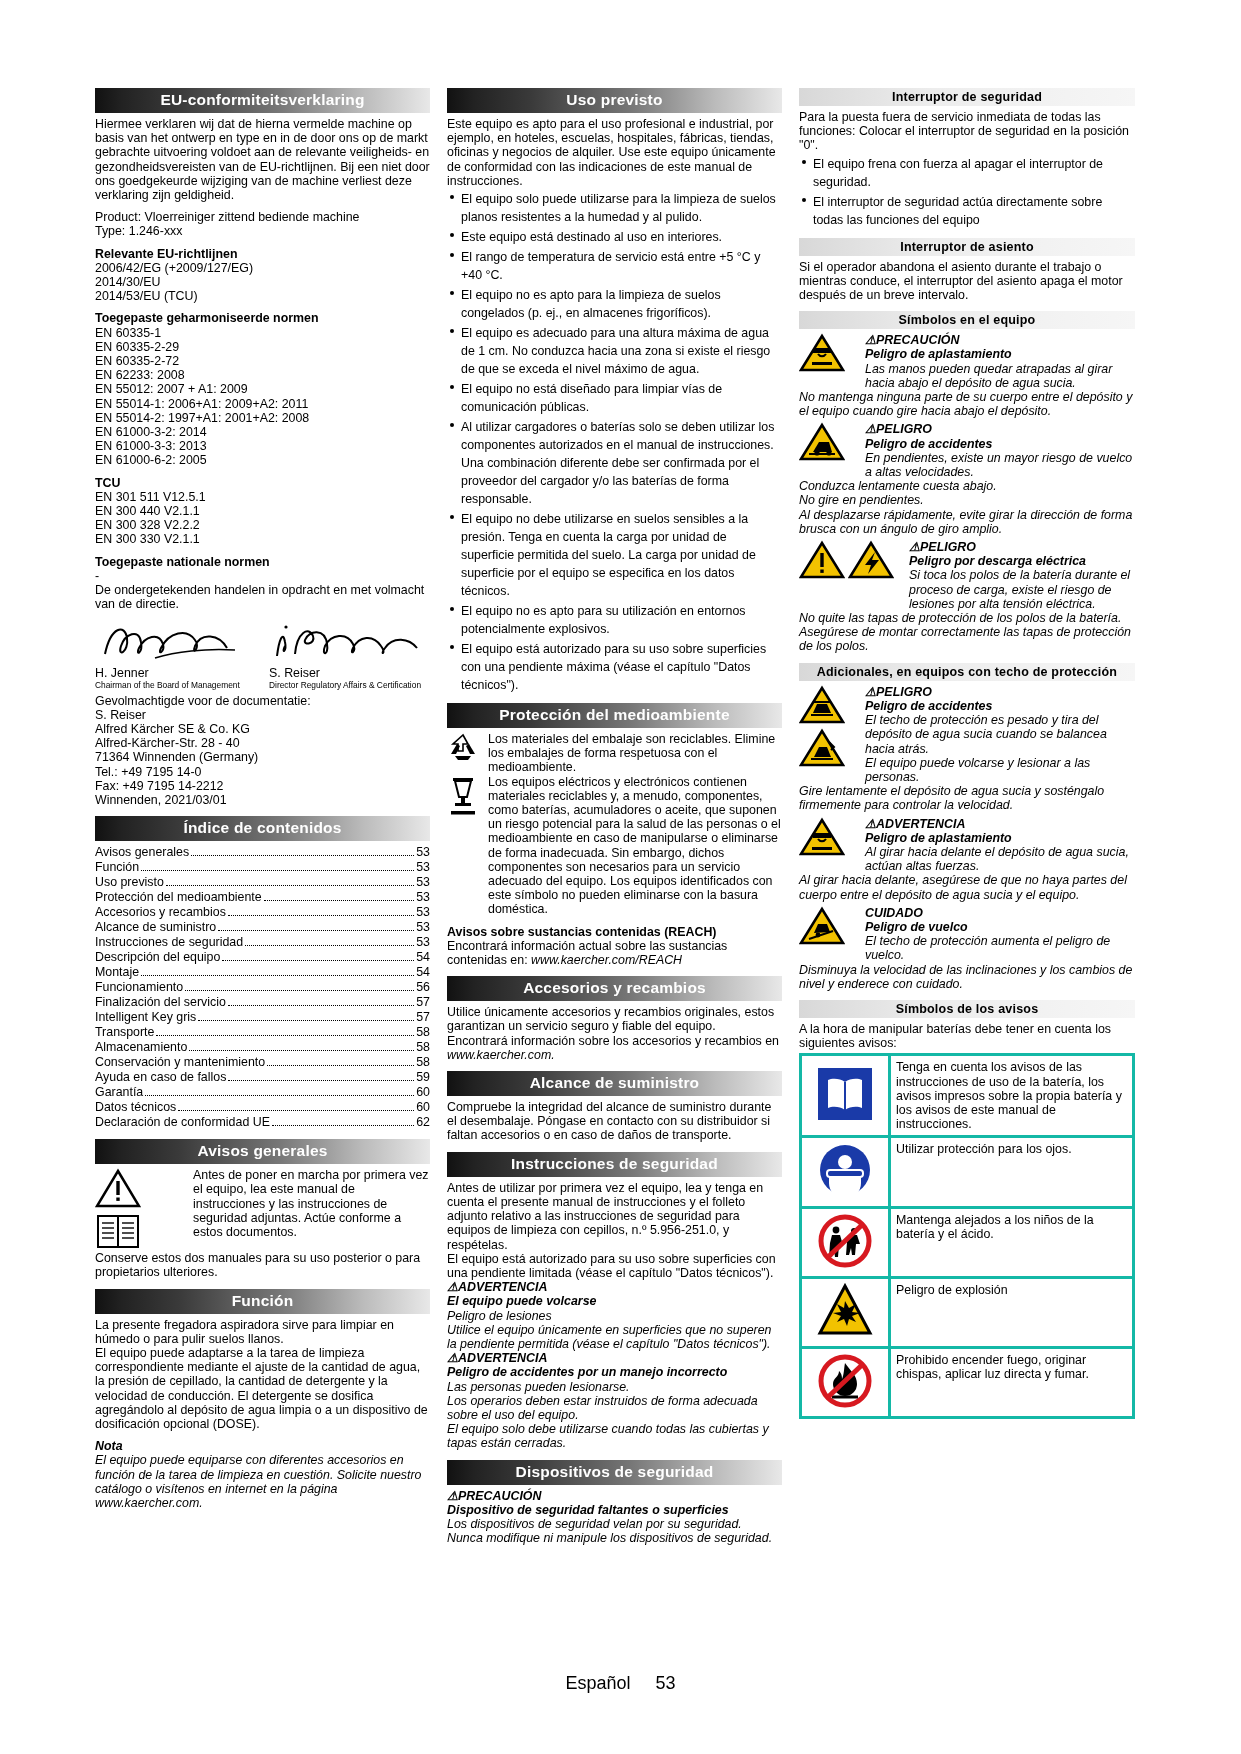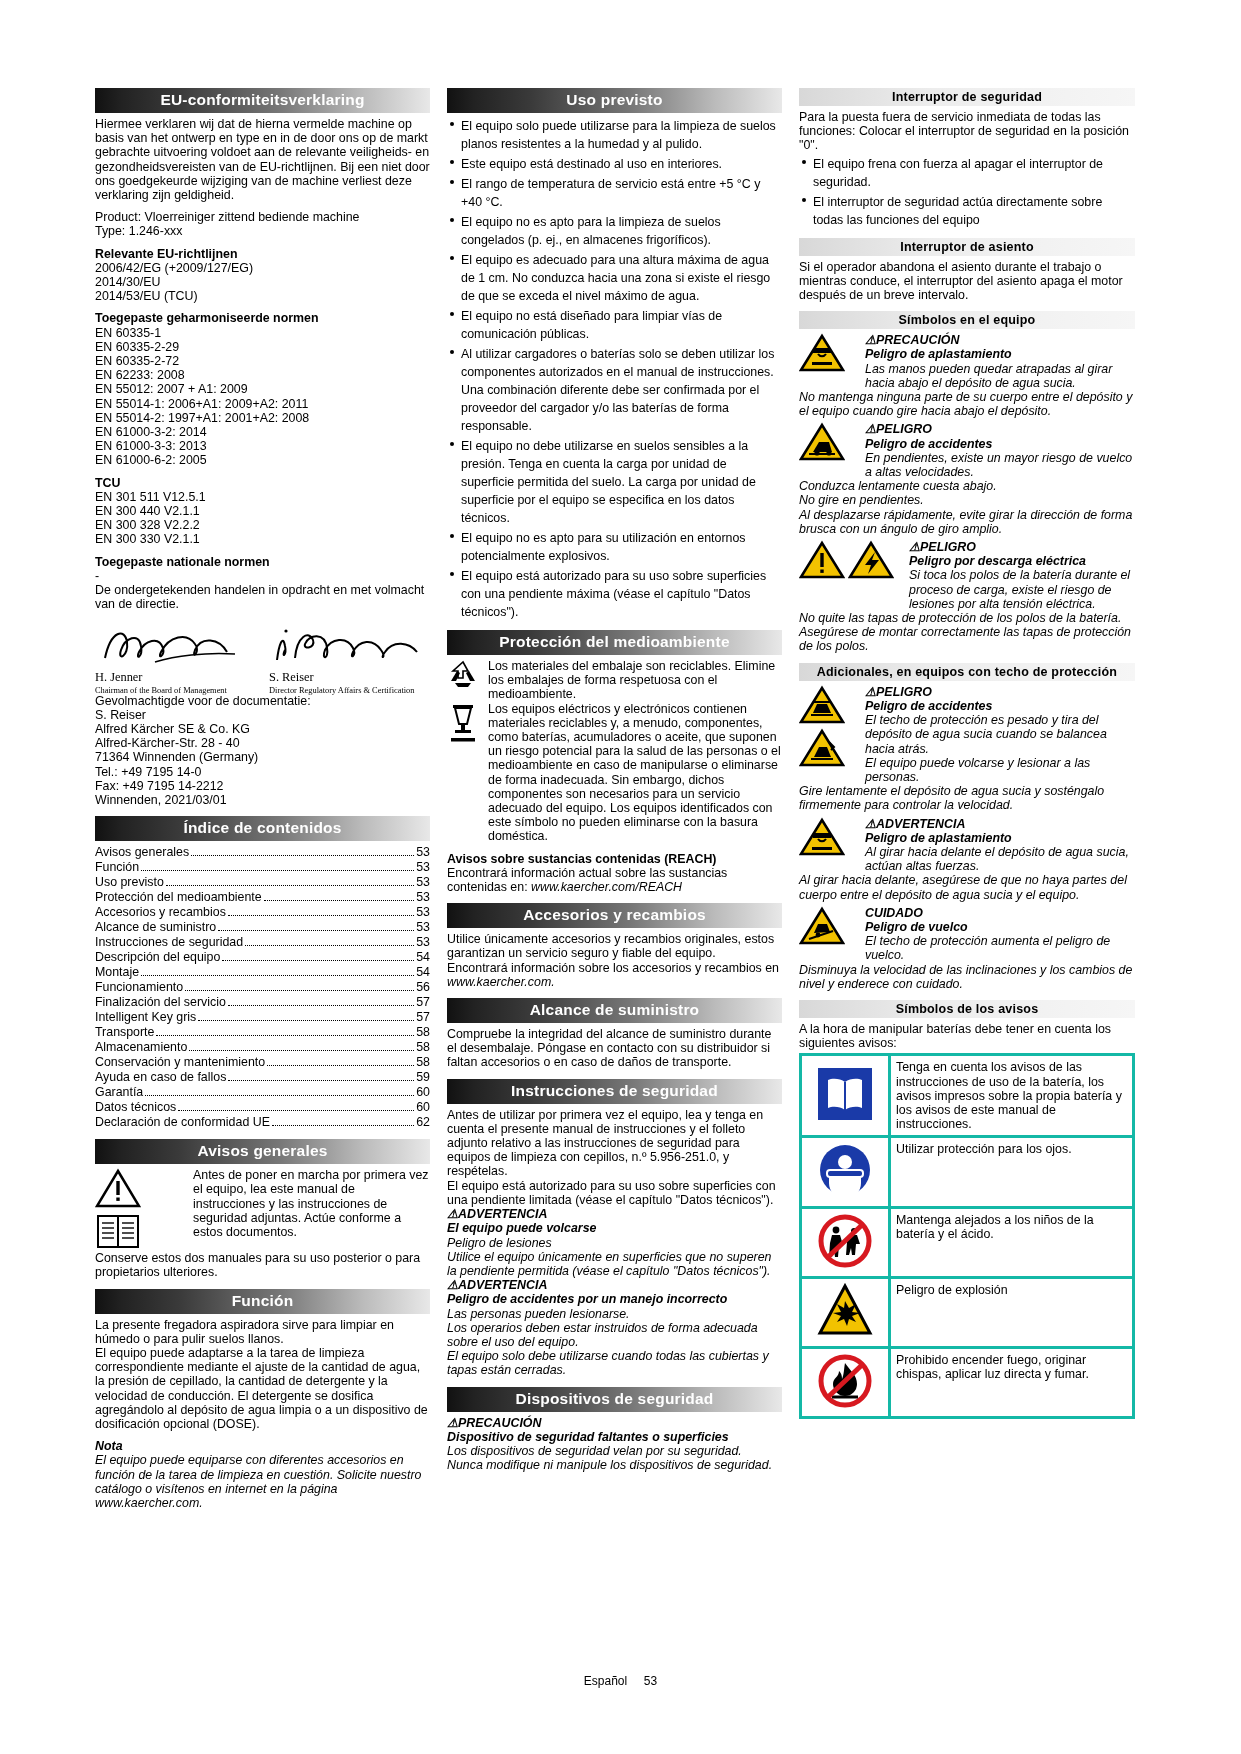--- a/index.html
+++ b/index.html
@@ -80,23 +80,22 @@
     margin:0 2px 4px 2px;
     height:8px;
   }
   .toc-page{white-space:nowrap;}
 
   
   .sigrow{
     display:flex;
     margin-top:10px;
     height:64px;
-    align-items:flex-start;
+    align-items:center;
     gap:14px;
-    font-family:Liberation Serif, serif;
   }
   .sig{width:160px;text-align:left;}
   .sig svg{display:block;}
   .signame{font-size:12.4px;margin-top:2px;}
   .sigrole{font-size:8.4px;line-height:9px;margin-top:1px;}
 
   
   .icoblock{display:flex;gap:6px;align-items:flex-start;margin-top:4px;}
   .icocol{width:60px;flex:0 0 60px;display:flex;gap:3px;flex-wrap:wrap;}
   .txtcol{flex:1;}
@@ -123,23 +122,23 @@
   }
   table.symtab td.icocell{
     width:80px;
     text-align:center;
     vertical-align:middle;
     padding:4px 3px;
   }
   .footer{
     position:absolute;
     left:0;right:0;
-    bottom:66px;
+    bottom:60px;
     text-align:center;
-    font-size:12px;
+    font-size:18px;
   }
 </style>
 </head>
 <body>
 
 <div class="page">
  <div class="cols">
 
   <div class="col">
 
@@ -333,20 +332,21 @@
     <div class="hbar">Función</div>
     <p>La presente fregadora aspiradora sirve para limpiar en húmedo o para pulir suelos llanos.</p>
     <p>El equipo puede adaptarse a la tarea de limpieza correspondiente mediante el ajuste de la cantidad de agua, la presión de cepillado, la cantidad de detergente y la velocidad de conducción. El detergente se dosifica agregándolo al depósito de agua limpia o a un dispositivo de dosificación opcional (DOSE).</p>
     <p class="bi mt">Nota</p>
     <p class="i">El equipo puede equiparse con diferentes accesorios en función de la tarea de limpieza en cuestión. Solicite nuestro catálogo o visítenos en internet en la página www.kaercher.com.</p>
   </div>
 
   <div class="col">
 
     <div class="hbar first">Uso previsto</div>
+    <p>Este equipo es apto para el uso profesional e industrial, por ejemplo, en hoteles, escuelas, hospitales, fábricas, tiendas, oficinas y negocios de alquiler. Use este equipo únicamente de conformidad con las indicaciones de este manual de instrucciones.</p>
     <ul class="bul">
       <li>El equipo solo puede utilizarse para la limpieza de suelos planos resistentes a la humedad y al pulido.</li>
       <li>Este equipo está destinado al uso en interiores.</li>
       <li>El rango de temperatura de servicio está entre +5 °C y +40 °C.</li>
       <li>El equipo no es apto para la limpieza de suelos congelados (p. ej., en almacenes frigoríficos).</li>
       <li>El equipo es adecuado para una altura máxima de agua de 1 cm. No conduzca hacia una zona si existe el riesgo de que se exceda el nivel máximo de agua.</li>
       <li>El equipo no está diseñado para limpiar vías de comunicación públicas.</li>
       <li>Al utilizar cargadores o baterías solo se deben utilizar los componentes autorizados en el manual de instrucciones. Una combinación diferente debe ser confirmada por el proveedor del cargador y/o las baterías de forma responsable.</li>
       <li>El equipo no debe utilizarse en suelos sensibles a la presión. Tenga en cuenta la carga por unidad de superficie permitida del suelo. La carga por unidad de superficie por el equipo se especifica en los datos técnicos.</li>
       <li>El equipo no es apto para su utilización en entornos potencialmente explosivos.</li>

